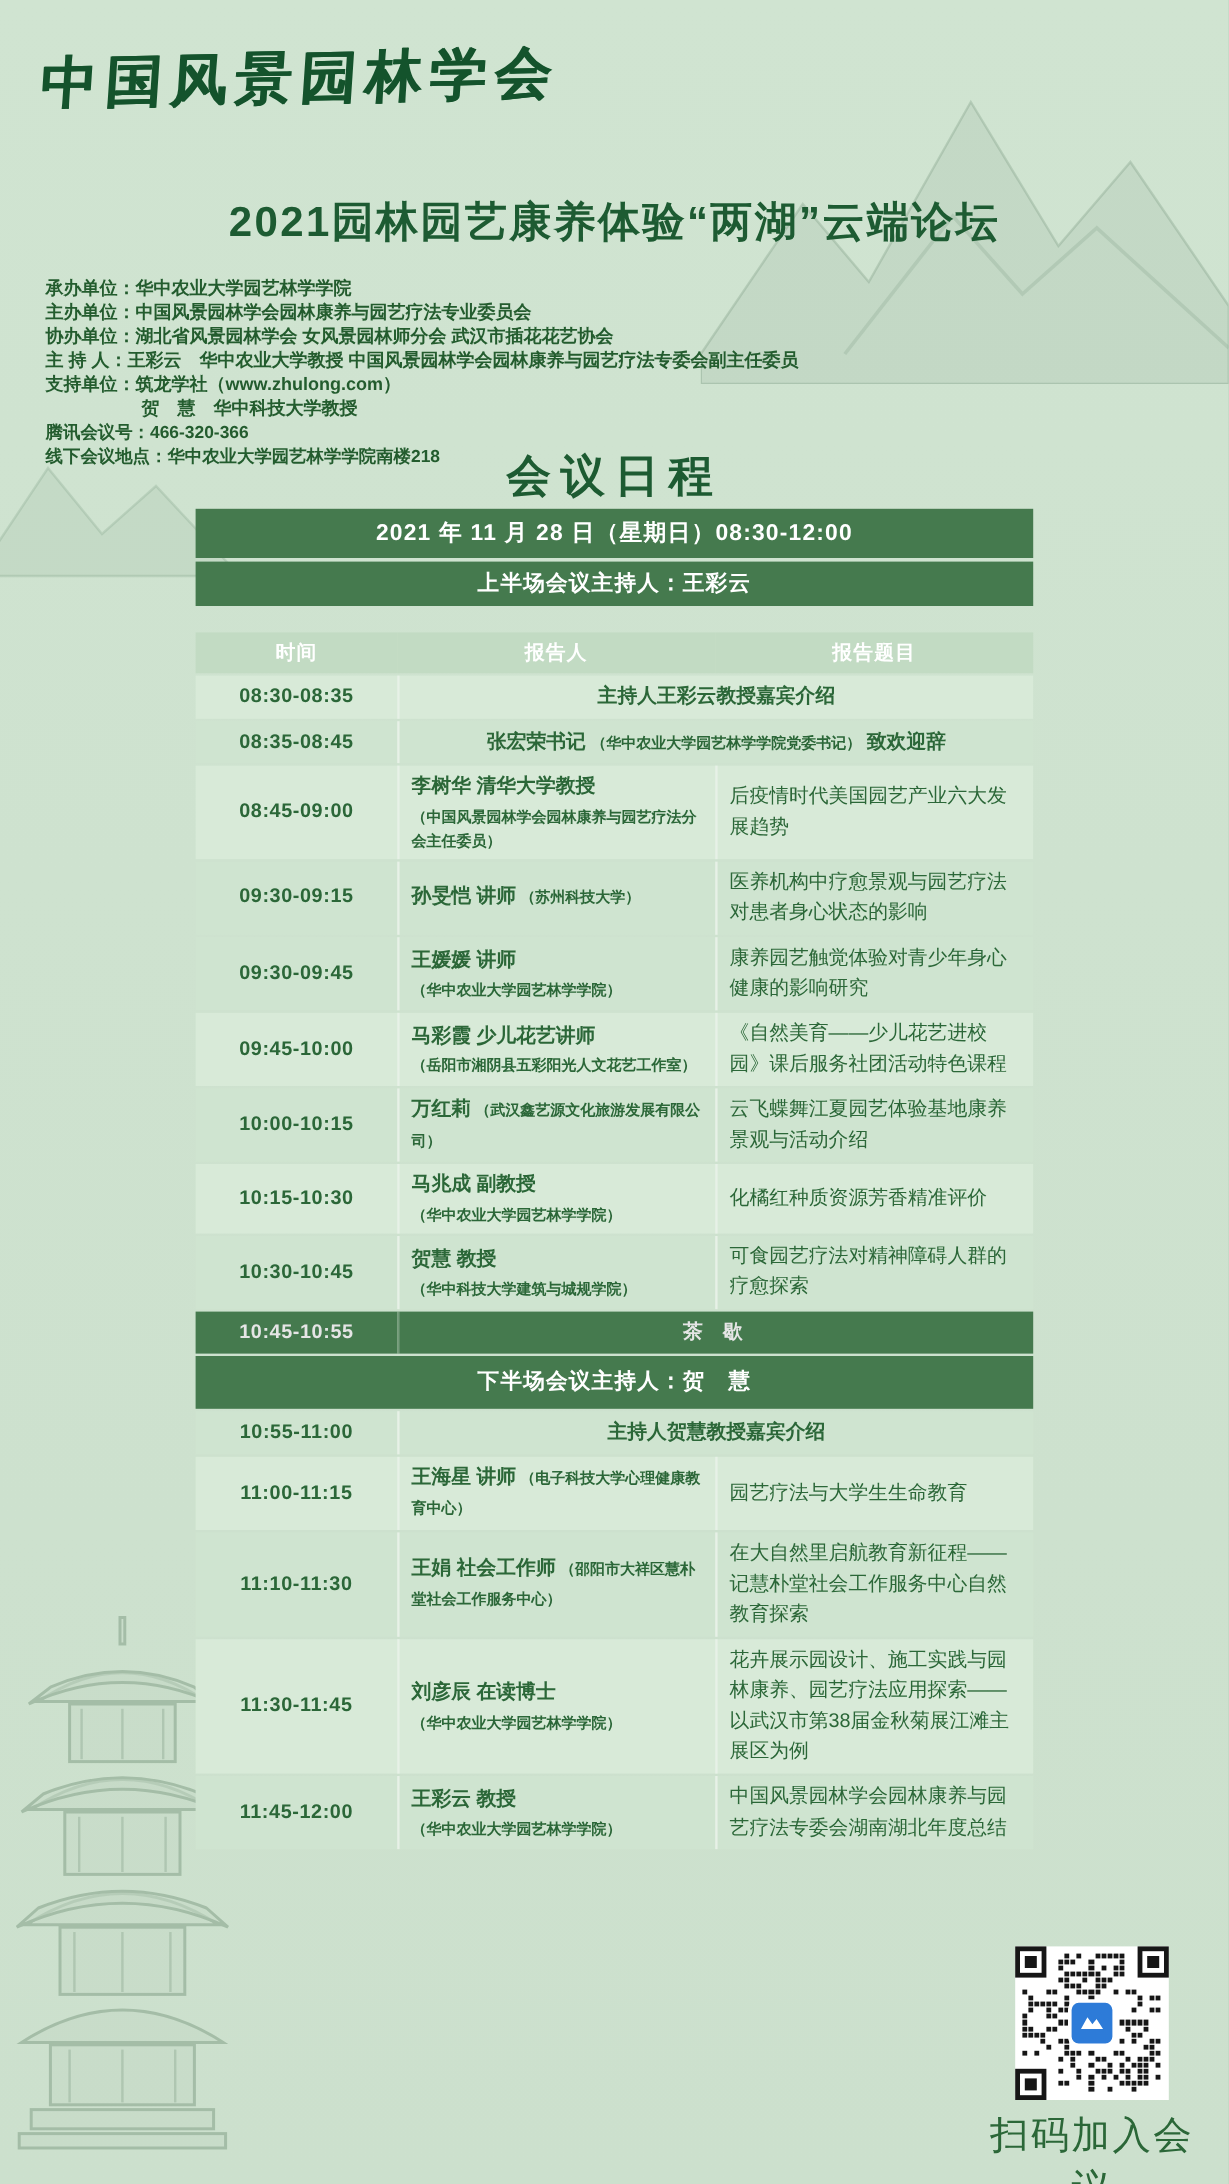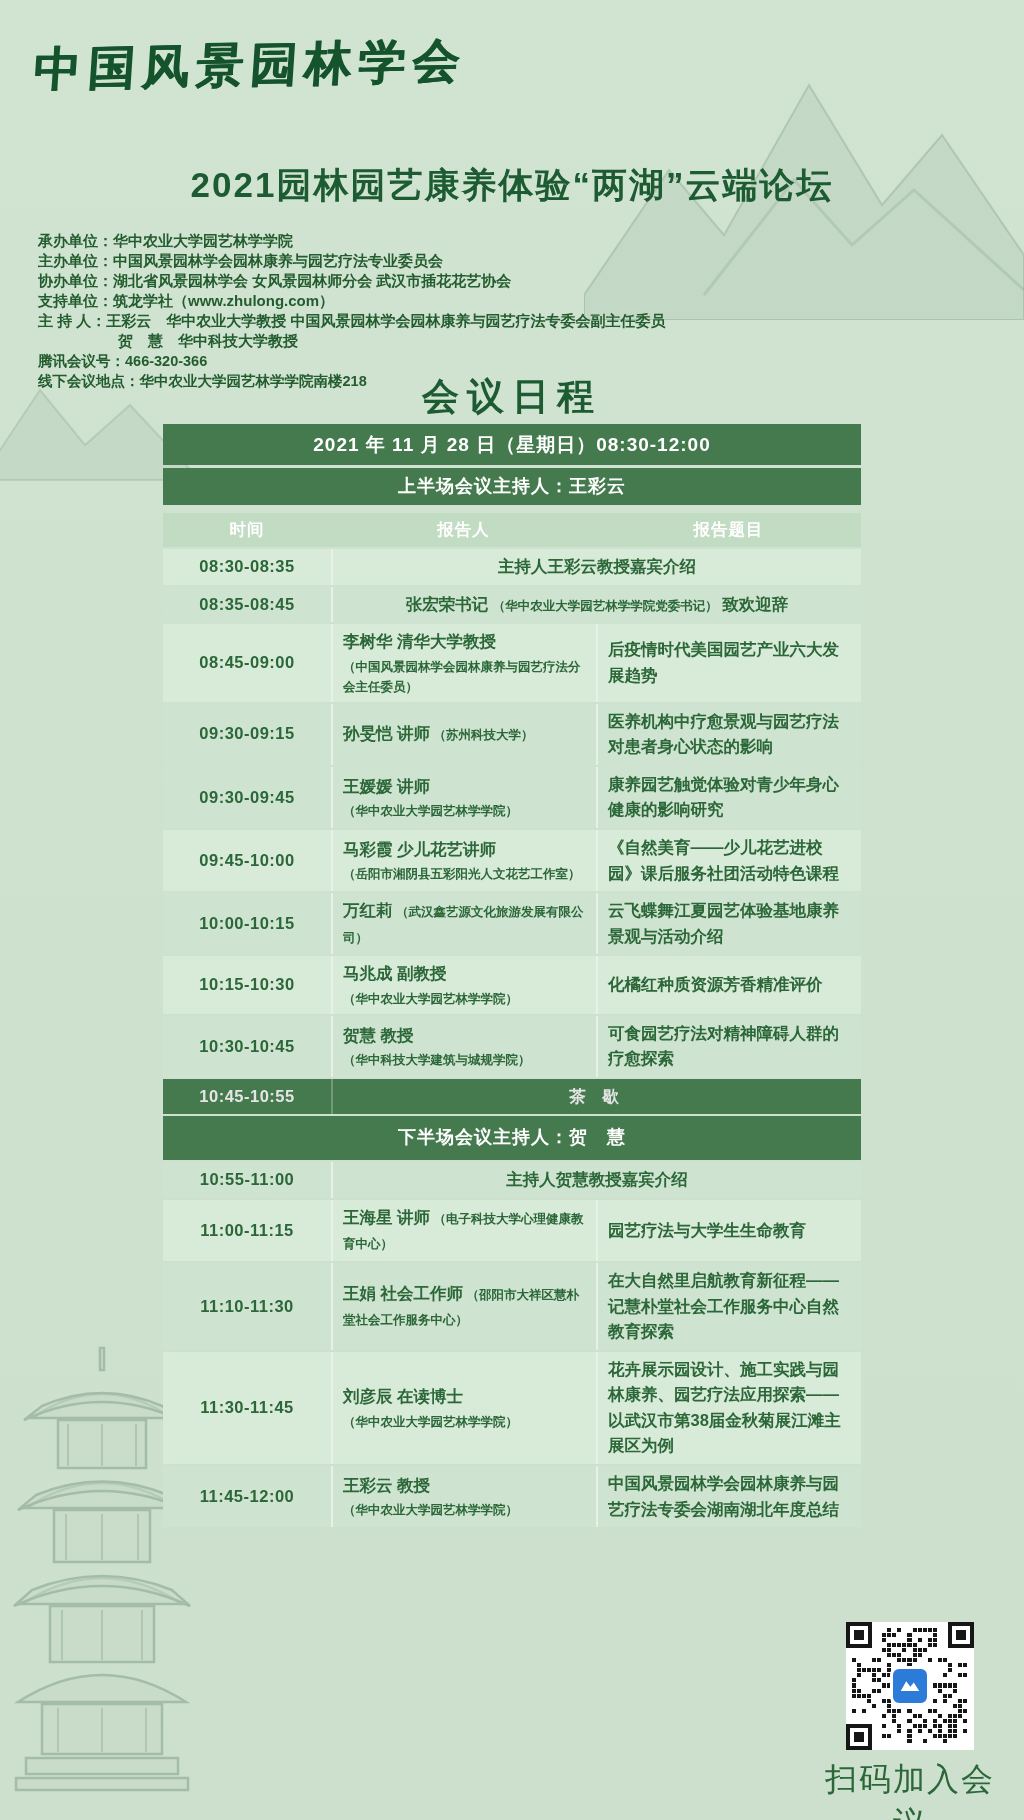--- a/index.html
+++ b/index.html
@@ -30,39 +30,39 @@
   .info .line.indent{padding-left:80px;}
   .heading{
     position:absolute;left:0;top:372px;width:100%;text-align:center;
     font-size:37px;font-weight:700;color:#1d5b32;letter-spacing:8px;
   }
   .tblwrap{position:absolute;left:163px;top:424px;width:698px;background:transparent;}
   .bar{
     background:#457a4e;color:#fff;text-align:center;font-weight:700;
   }
   .bar1{height:41px;line-height:41px;font-size:19px;margin-bottom:3px;letter-spacing:1px;}
-  .bar2{height:37px;line-height:37px;font-size:18px;margin-bottom:6px;letter-spacing:1px;}
+  .bar2{height:37px;line-height:37px;font-size:18px;margin-bottom:20px;letter-spacing:1px;}
   table.tbl{width:698px;border-collapse:separate;border-spacing:0 2px;table-layout:fixed;}
   table.tbl th{
     background:#c2dbc3;color:#ffffff;font-size:16.5px;font-weight:700;
     padding:6px 4px;letter-spacing:1px;
   }
   table.tbl col.c-time{width:168px;}
   table.tbl col.c-spk{width:265px;}
   table.tbl col.c-top{width:265px;}
   table.tbl td{
     padding:5px 10px;vertical-align:middle;color:#2b6738;
     font-size:16.5px;line-height:1.55;
   }
   tr.odd td{background:#d8ead8;}
   tr.even td{background:#cfe4d0;}
   td.time{font-weight:700;text-align:center;letter-spacing:.5px;white-space:nowrap;}
   td.spk,td.topic{border-left:2px solid #e7f1e7;}
   td.spk{padding-left:20px;}
-  td.topic{font-weight:700;padding-left:16px;padding-right:12px;}
+  td.topic{font-weight:400;padding-left:16px;padding-right:12px;}
   .spk-name{font-weight:700;}
   .spk-affil{font-size:12.5px;font-weight:600;line-height:1.6;}
   .affil-block{display:block;margin-top:2px;}
   td.merged{text-align:center;font-weight:700;border-left:2px solid #e7f1e7;}
   .small-inline{font-size:12.5px;font-weight:600;}
   tr.tea td{background:#457a4e;color:#e5e5e5;margin-top:28px;}
   tr.tea td.merged{border-left:2px solid rgba(255,255,255,.25);letter-spacing:6px;}
   tr.section td{
     background:#457a4e;color:#fff;text-align:center;font-weight:700;
     font-size:18px;letter-spacing:1px;padding:8px 4px;
@@ -131,22 +131,22 @@
   </svg>
 
   <div class="logo">中国风景园林学会</div>
 
   <div class="title2">2021园林园艺康养体验“两湖”云端论坛</div>
 
   <div class="info" id="info">
       <div class="line">承办单位：华中农业大学园艺林学学院</div>
       <div class="line">主办单位：中国风景园林学会园林康养与园艺疗法专业委员会</div>
       <div class="line">协办单位：湖北省风景园林学会  女风景园林师分会  武汉市插花花艺协会</div>
+      <div class="line">主 持 人：王彩云　华中农业大学教授  中国风景园林学会园林康养与园艺疗法专委会副主任委员</div>
       <div class="line">支持单位：筑龙学社（www.zhulong.com）</div>
-      <div class="line">主 持 人：王彩云　华中农业大学教授  中国风景园林学会园林康养与园艺疗法专委会副主任委员</div>
       <div class="line indent">贺　慧　华中科技大学教授</div>
       <div class="line small">腾讯会议号：466-320-366</div>
       <div class="line small">线下会议地点：华中农业大学园艺林学学院南楼218</div>
     </div>
 
   <div class="heading">会议日程</div>
 
   <div class="tblwrap">
     <div class="bar bar1">2021 年 11 月 28 日（星期日）08:30-12:00</div>
     <div class="bar bar2">上半场会议主持人：王彩云</div>

